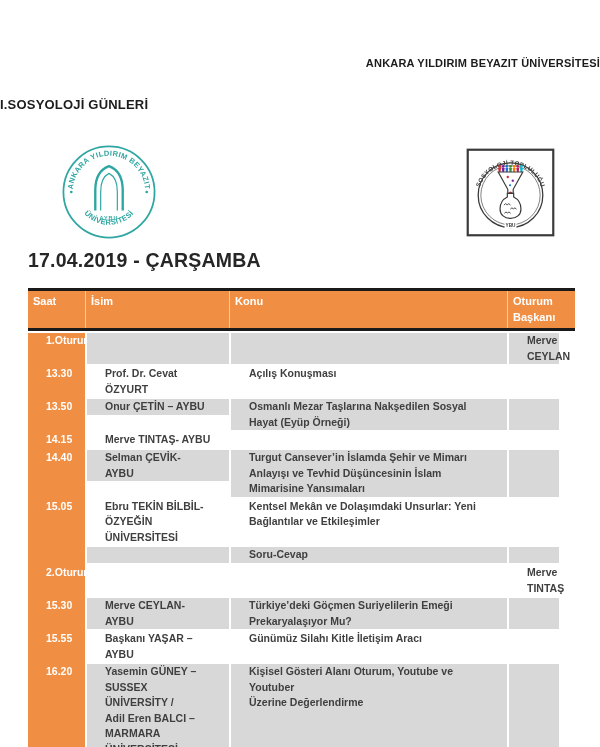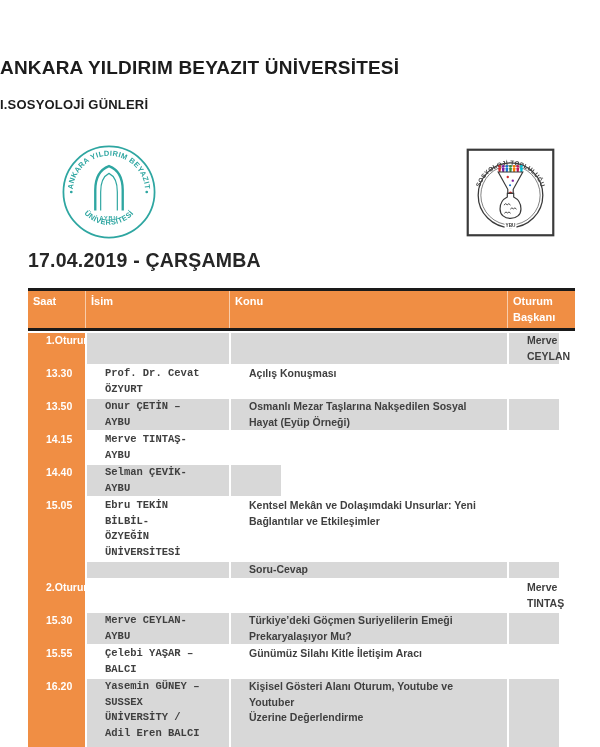--- a/index.html
+++ b/index.html
@@ -1,19 +1,19 @@
 <!DOCTYPE html>
 <html style="--orange: #f08e44; --gray: #d8d8d8; --black: #1a1a1a;"><head>
 <meta charset="utf-8">
 <style>
   html,body{margin:0;padding:0;background:#fff;}
   .page{position:relative;width:600px;height:747px;background:#fff;overflow:hidden;
         font-family:"Liberation Sans",sans-serif;}
-  .title1{position:absolute;top:57px;left:0;width:100%;text-align:left;
-          font-size:19px;font-weight:700;color:#1c1c1c;letter-spacing:.2px;}
+  .title1{position:absolute;top:57px;left:0;width:100%;text-align:right;
+          font-size:11px;font-weight:700;color:#1c1c1c;letter-spacing:.2px;}
   .title2{position:absolute;top:97px;left:0;width:100%;
           font-size:13px;font-weight:700;color:#1c1c1c;letter-spacing:.2px;}
   .logo{position:absolute;}
   .logo svg{width:100%;height:100%;display:block;}
   .logo-left{left:60px;top:143px;width:98px;height:98px;}
   .logo-right{left:465px;top:147px;width:91px;height:91px;}
   .ring{fill:currentColor;font-weight:bold;letter-spacing:.4px;}
   .date{position:absolute;top:249px;left:28px;font-size:19.5px;font-weight:600;
         color:#262626;letter-spacing:.2px;text-align:right;}
   .ttable{position:absolute;top:288px;left:28px;width:547px;
@@ -25,21 +25,21 @@
   .hcell.saat{width:57px;}
   .hcell.isim{width:144px;border-left:1px solid rgba(255,255,255,.55);}
   .hcell.konu{width:278px;border-left:1px solid rgba(255,255,255,.55);}
   .hcell.otur{width:68px;border-left:1px solid rgba(255,255,255,.55);}
   .tbody{position:relative;border-bottom:3px solid var(--black,#1a1a1a);}
   .tbody::before{content:"";position:absolute;left:0;top:0;bottom:0;width:57px;
                  background:var(--orange,#f08e44);}
   .trow{position:relative;display:flex;column-gap:2px;margin-top:2px;min-height:16px;}
   .c{box-sizing:border-box;display:flex;flex-direction:column;}
   .c.saat{width:57px;flex:none;}
-  .c.isim{width:142px;flex:none;font-family:Liberation Mono, monospace;}
+  .c.isim{width:142px;flex:none;}
   .c.konu{width:276px;flex:none;}
   .c.otur{width:50px;flex:none;}
   .shade{padding:0 18px;font-size:10.5px;line-height:15.5px;font-weight:700;
          color:#3f3f3f;white-space:pre-line;}
   .shade.full{flex:1;}
   .gray .shade{background:var(--gray,#d8d8d8);}
   .c.saat .shade{background:transparent;color:#fff;}
 </style>
 </head>
 <body>
@@ -191,20 +191,25 @@
             <div class="shade full"></div>
           </div>
         </div>
         <div class="trow gray">
           <div class="c saat">
             <div class="shade full">14.40</div>
           </div>
           <div class="c isim">
             <div class="shade">Selman ÇEVİK- AYBU</div>
           </div>
+          <div class="c konu">
+            <div class="shade full">Turgut Cansever’in İslamda Şehir ve Mimarı
+Anlayışı ve Tevhid Düşüncesinin İslam
+Mimarisine Yansımaları</div>
+          </div>
           <div class="c otur">
             <div class="shade full"></div>
           </div>
         </div>
         <div class="trow">
           <div class="c saat">
             <div class="shade full">15.05</div>
           </div>
           <div class="c isim">
             <div class="shade">Ebru TEKİN BİLBİL-
@@ -260,21 +265,21 @@
           </div>
           <div class="c otur">
             <div class="shade full"></div>
           </div>
         </div>
         <div class="trow">
           <div class="c saat">
             <div class="shade full">15.55</div>
           </div>
           <div class="c isim">
-            <div class="shade">Çelebi YAŞAR – BALCI</div>
+            <div class="shade">Başkanı YAŞAR – AYBU</div>
           </div>
           <div class="c konu">
             <div class="shade full">Günümüz Silahı Kitle İletişim Aracı</div>
           </div>
           <div class="c otur">
             <div class="shade full"></div>
           </div>
         </div>
         <div class="trow gray">
           <div class="c saat">

